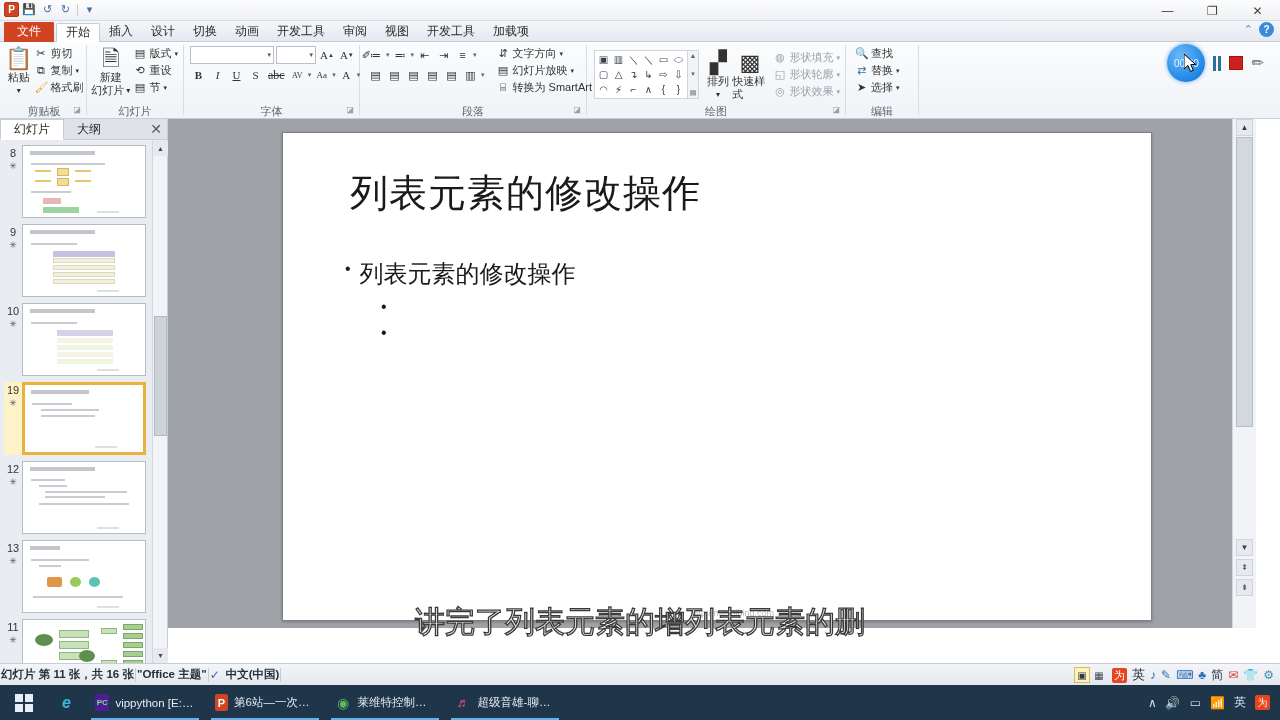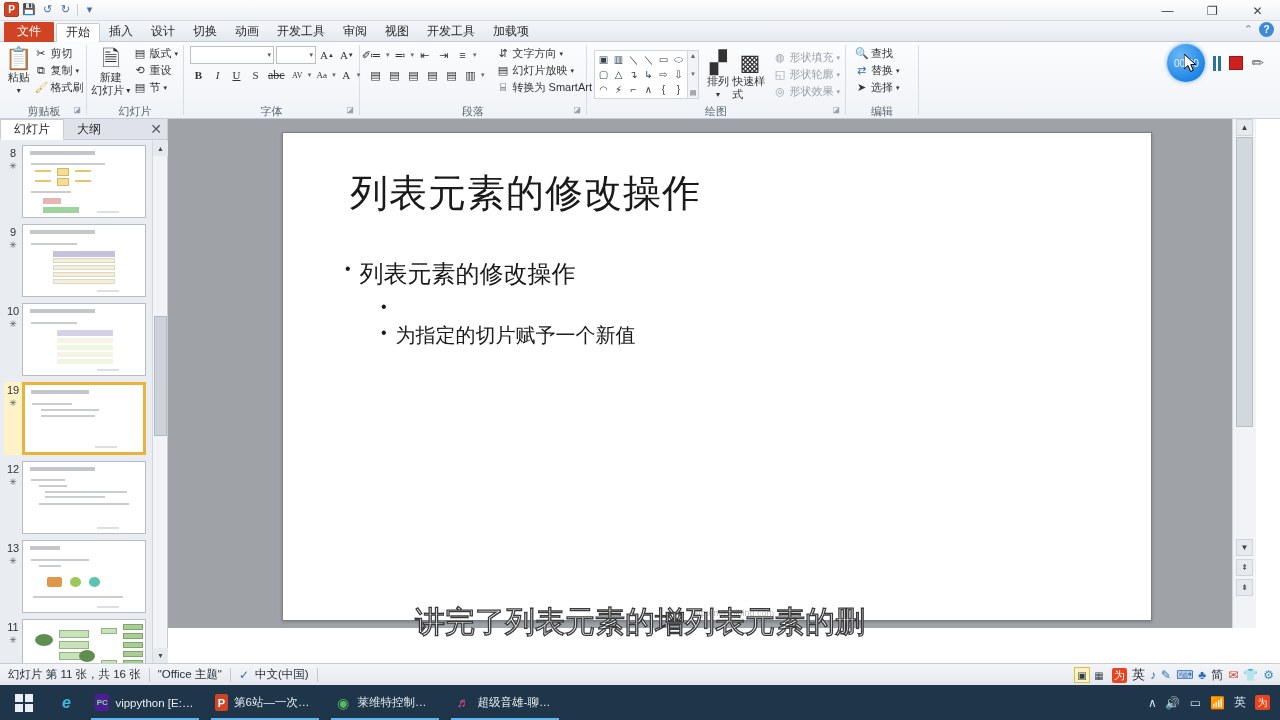--- a/index.html
+++ b/index.html
@@ -210,21 +210,21 @@
     position:absolute; left:5px; top:4px; right:5px; bottom:2px;
     border:1px solid #d6dbe1; padding:4px 6px; font-size:12px; color:#333;
     font-family:"DejaVu Serif","Liberation Serif",serif;
   }
   
   .statusbar{
     position:absolute; left:0; top:663px; width:1280px; height:22px;
     background:linear-gradient(#f3f5f8,#e4e8ee); border-top:1px solid #c6cdd6;
     display:flex; align-items:center; font-size:11.5px; color:#25303a;
   }
-  .sb-item{ padding:0 8px; white-space:nowrap; }
+  .sb-item{ padding:0 1px; white-space:nowrap;font-weight:bold; }
   .sb-sep{ width:1px;height:14px;background:#c4cad1; }
   .sb-right{ position:absolute; right:2px; top:0; height:22px; display:flex;
     align-items:center; gap:1px; }
   .vbtn{ width:16px;height:16px;display:flex;align-items:center;justify-content:center;
     font-size:10px;color:#2f3b46; border:1px solid transparent; }
   .vbtn.on{ background:#fdf2c0; border:1px solid #d9bd52; }
   .ime{ display:flex;align-items:center;gap:5px;padding:0 4px; }
   .ime-logo{ width:15px;height:15px;background:#e8441f;color:#fff;font-size:11px;
     display:flex;align-items:center;justify-content:center;border-radius:2px;
     font-family:"DejaVu Sans",sans-serif; }
@@ -698,21 +698,20 @@
       <div class="slide-body">
         <div class="b1">
           <span class="bdot">•</span>
           <span>列表元素的修改操作</span>
         </div>
         <div class="b2">
           <span class="bdot">•</span>
         </div>
         <div class="b2">
           <span class="bdot">•</span>
-          <span>为指定的切片赋予一个新值</span>
         </div>
       </div>
       <div class="watermark">http://mashibing.com</div>
     </div>
 
     <div class="canvas-scroll">
       <div class="cs-arrow" style="margin-top:0">▲</div>
       <div class="cs-thumb"></div>
       <div class="cs-btn" style="top:420px">▼</div>
       <div class="cs-btn" style="top:440px">⇞</div>

